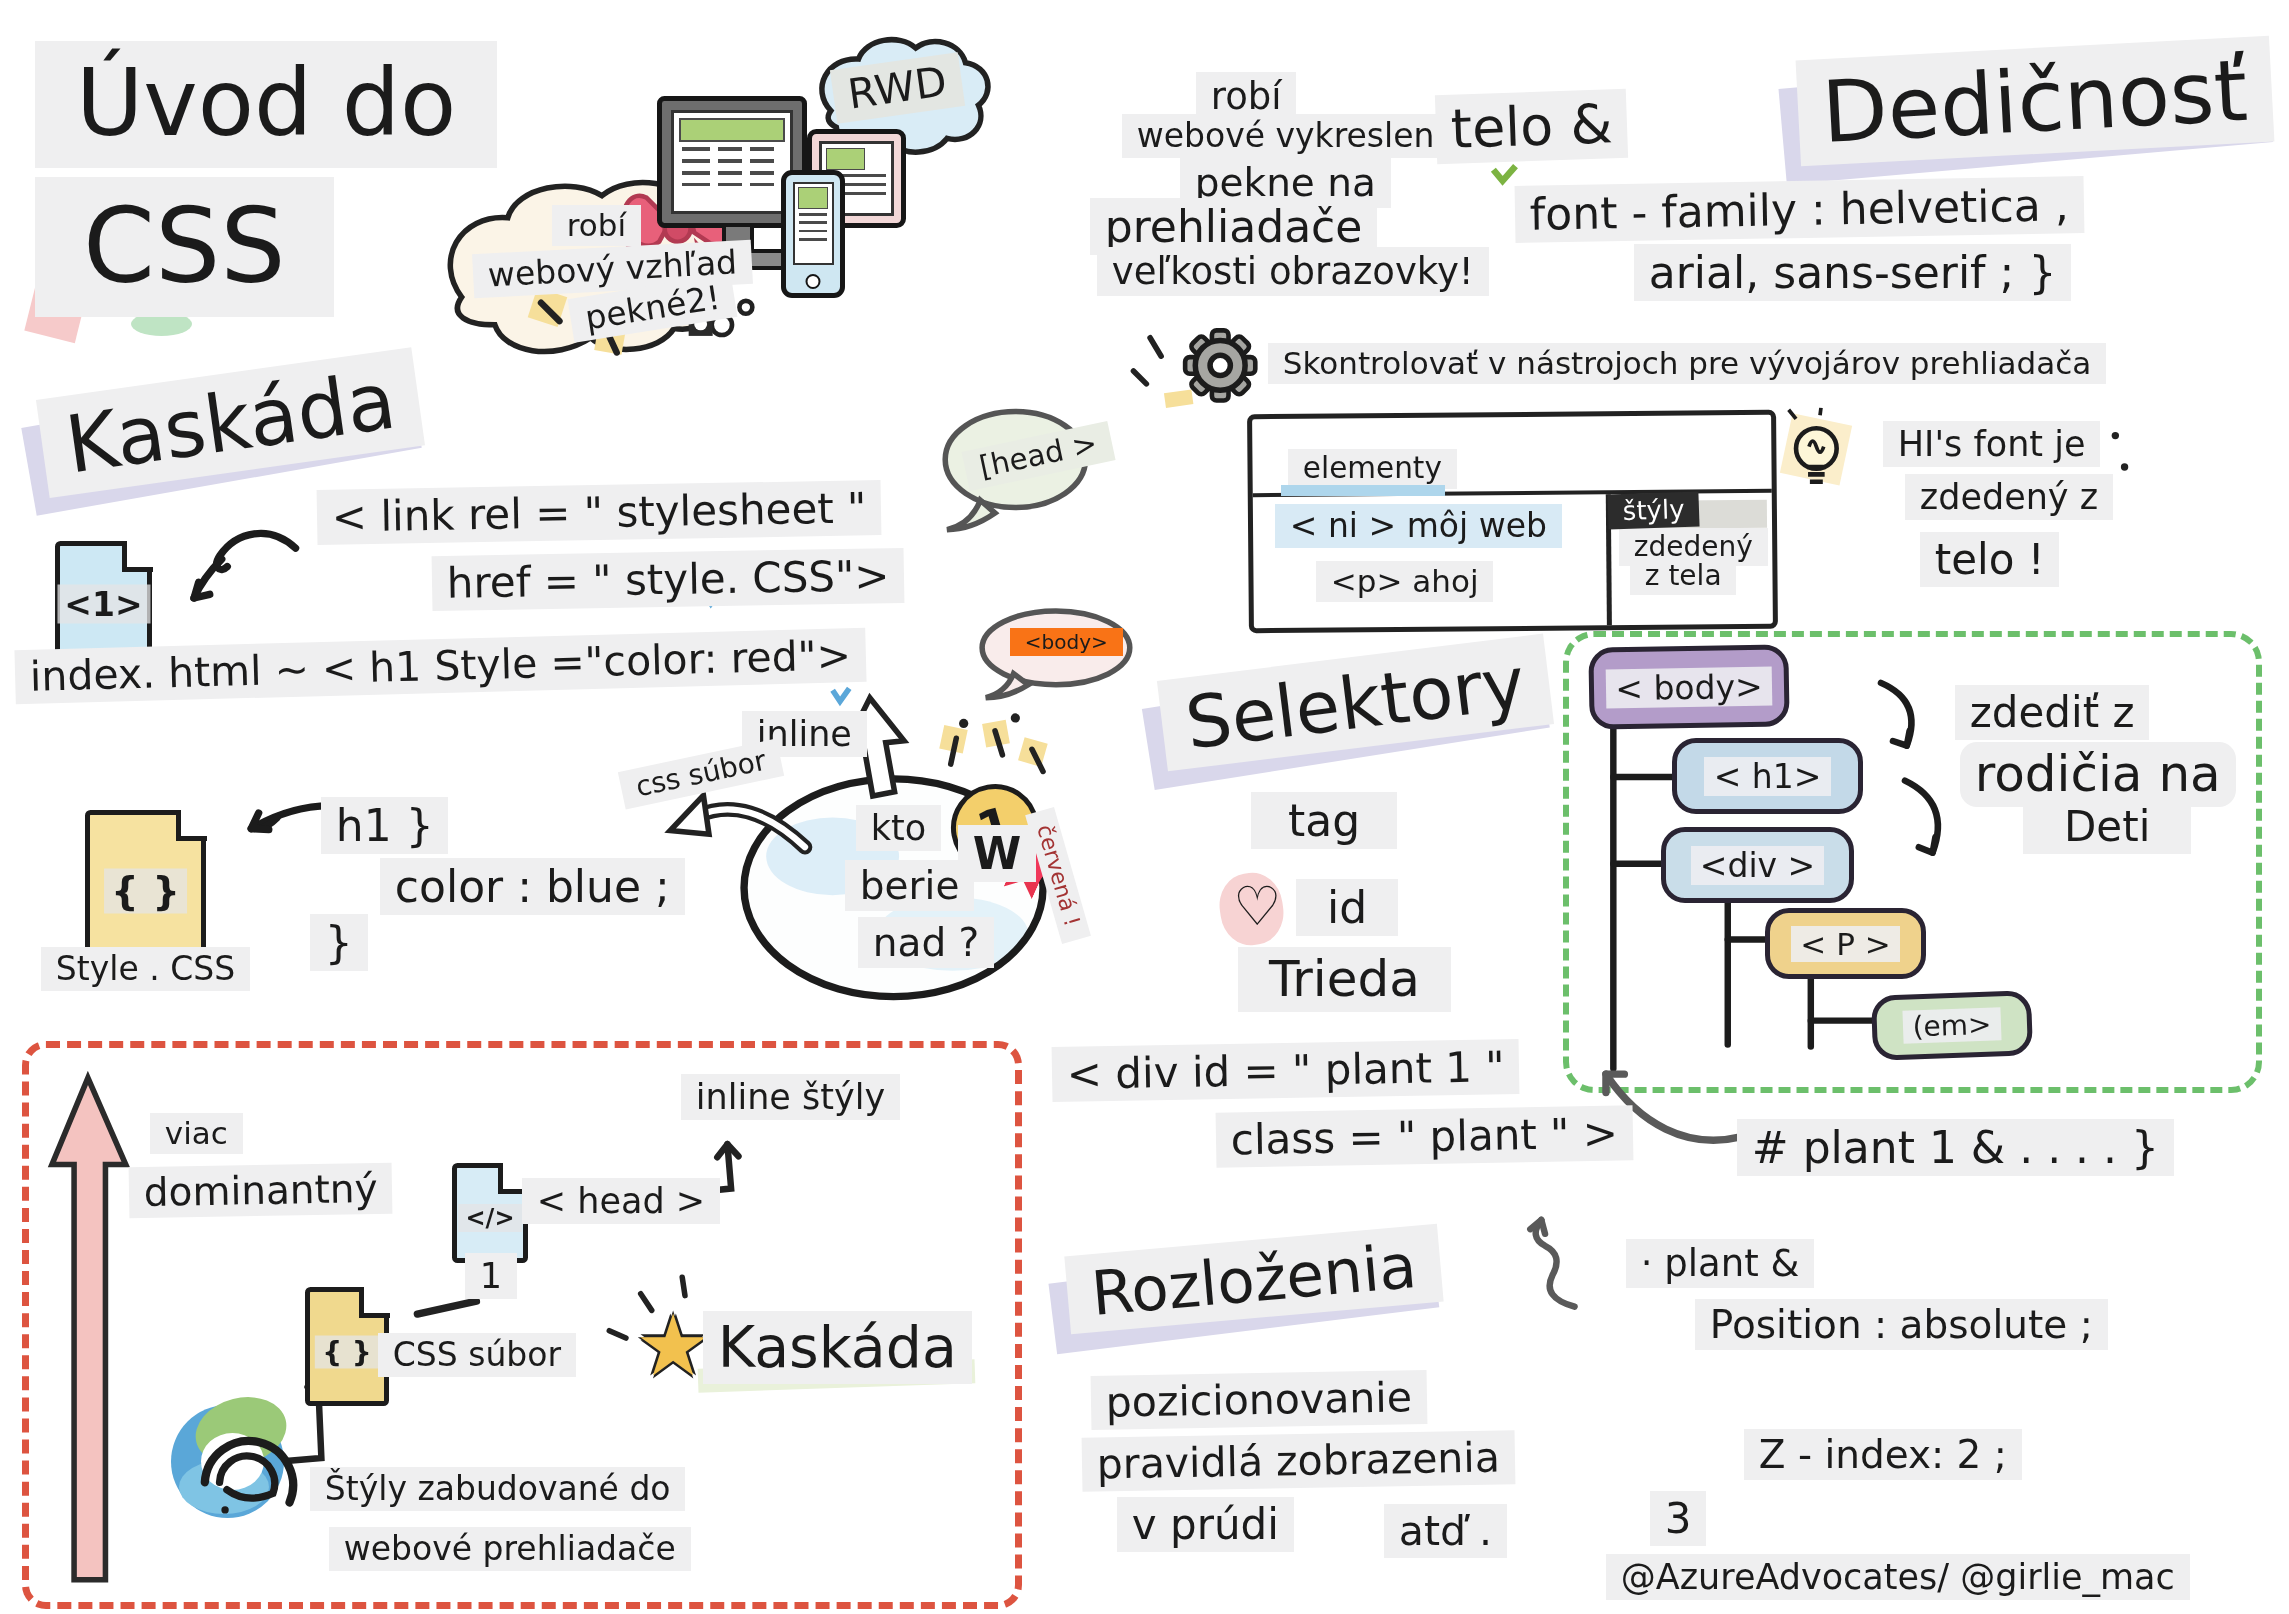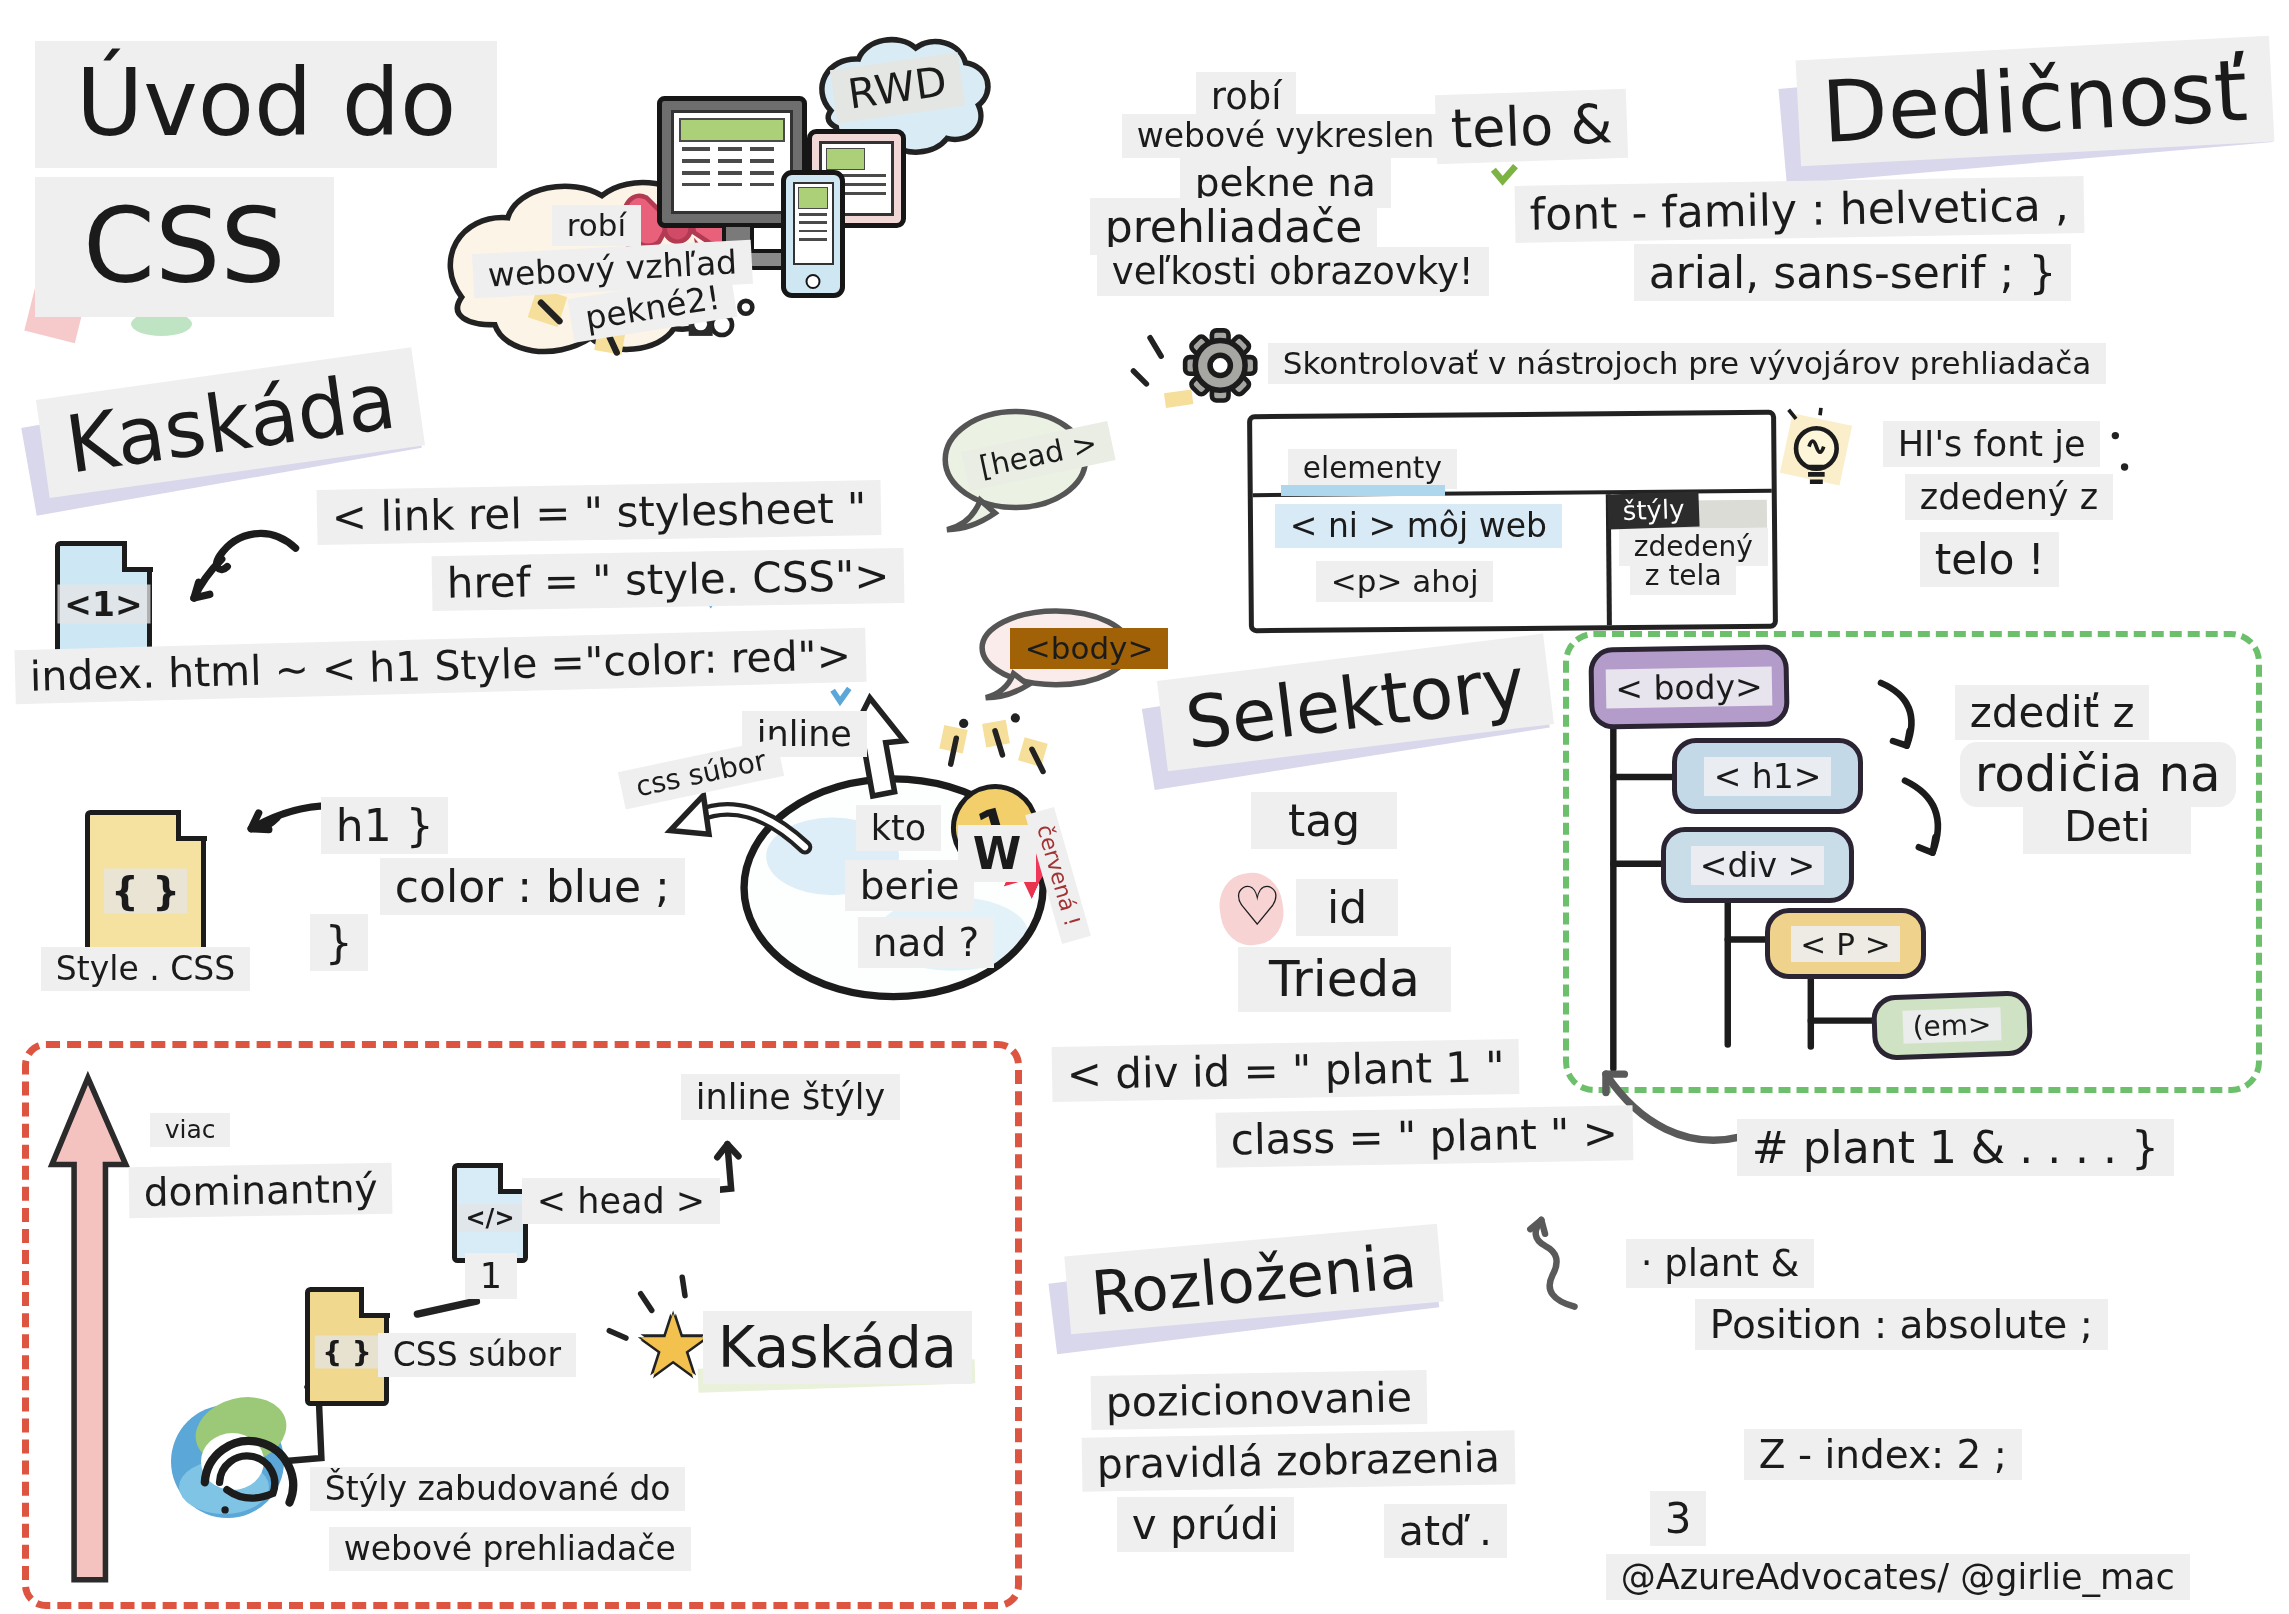--- a/index.html
+++ b/index.html
@@ -329,21 +329,21 @@
   <div class="chip" style="left:1634px;top:244px;font-size:44px;z-index:3;">arial, sans-serif ; }</div>
   <div class="chip" style="left:1268px;top:343px;font-size:31px;z-index:3;">Skontrolovať v nástrojoch pre vývojárov prehliadača</div>
   <div class="chip" style="left:1883px;top:421px;font-size:35px;z-index:3;">HI's font je</div>
   <div class="chip" style="left:1905px;top:474px;font-size:35px;z-index:3;">zdedený z</div>
   <div class="chip" style="left:1920px;top:532px;font-size:42px;z-index:3;">telo !</div>
 
   <div class="chip" style="left:317px;top:485px;font-size:42px;transform:rotate(-1deg);z-index:3;">&lt; link rel = " stylesheet "</div>
   <div class="chip" style="left:432px;top:552px;font-size:42px;transform:rotate(-1deg);z-index:3;">href = " style. CSS"&gt;</div>
   <div class="chip" style="left:14.8px;top:639px;font-size:41px;transform:rotate(-1.5deg);z-index:3;">index. html ~ &lt; h1 Style ="color: red"&gt;</div>
   <div class="chip" style="left:964px;top:436px;font-size:29.5px;transform:rotate(-12deg);background:#e9ede4;z-index:3;">[head &gt;</div>
-  <div class="chip" style="left:1010px;top:628px;font-size:31px;background:#a16207;z-index:3;">&lt;body&gt;</div>
+  <div class="chip" style="left:1010px;top:628px;font-size:20px;background:#f97316;z-index:3;">&lt;body&gt;</div>
   <div class="chip" style="left:742px;top:711px;font-size:35px;z-index:3;">inline</div>
   <div class="chip" style="left:620px;top:755px;font-size:28px;transform:rotate(-12deg);z-index:3;">css súbor</div>
   <div class="chip" style="left:856px;top:805px;font-size:35px;z-index:3;">kto</div>
   <div class="chip" style="left:845px;top:860px;font-size:39px;z-index:3;">berie</div>
   <div class="chip" style="left:858px;top:917px;font-size:39px;z-index:3;">nad ?</div>
   <div class="chip" style="left:958px;top:825px;font-size:44px;font-weight:700;z-index:4;">W</div>
   <div class="chip" style="left:1054px;top:807px;font-size:22px;color:#a33333;transform:rotate(74deg);transform-origin:left top;z-index:3;">červená !</div>
   <div class="chip" style="left:321px;top:797px;font-size:44px;z-index:3;">h1 }</div>
   <div class="chip" style="left:380px;top:858px;font-size:44px;z-index:3;">color : blue ;</div>
   <div class="chip" style="left:310px;top:914px;font-size:44px;z-index:3;">}</div>
@@ -368,21 +368,21 @@
   <div class="node" style="left:1765px;top:908px;width:151px;height:61px;background:#efd28c;z-index:2;">
     <span style="font-size:31px;">&lt; P &gt;</span>
   </div>
   <div class="node" style="left:1872px;top:993px;width:150px;height:55px;background:#cfe3c4;transform:rotate(-2deg);z-index:2;">
     <span style="font-size:28px;">(em&gt;</span>
   </div>
   <div class="chip" style="left:1955px;top:685px;font-size:42px;z-index:3;">zdediť z</div>
   <div class="chip" style="left:1960px;top:742px;font-size:50px;z-index:3;border-radius:17px;">rodičia na</div>
   <div class="chip" style="left:2023px;top:799px;font-size:42px;padding:1.8px 41px;z-index:3;">Deti</div>
 
-  <div class="chip" style="left:150px;top:1113px;font-size:25px;z-index:3;">viac</div>
+  <div class="chip" style="left:150px;top:1113px;font-size:31px;z-index:3;">viac</div>
   <div class="chip" style="left:129px;top:1165px;font-size:39px;transform:rotate(-1deg);z-index:3;">dominantný</div>
   <div class="chip" style="left:681px;top:1074px;font-size:35px;z-index:3;">inline štýly</div>
   <div class="chip" style="left:522px;top:1178px;font-size:35px;z-index:3;">&lt; head &gt;</div>
   <div class="chip" style="left:465px;top:1253px;font-size:35px;z-index:3;">1</div>
   <div class="chip" style="left:378px;top:1333px;font-size:33px;z-index:3;">CSS súbor</div>
   <div class="chip" style="left:703px;top:1311px;font-size:57px;z-index:3;">Kaskáda</div>
   <div class="chip" style="left:310px;top:1467px;font-size:33px;z-index:3;">Štýly zabudované do</div>
   <div class="chip" style="left:329px;top:1527px;font-size:33px;z-index:3;">webové prehliadače</div>
 
   <div class="chip" style="left:1091px;top:1373px;font-size:41px;transform:rotate(-1deg);z-index:3;">pozicionovanie</div>

